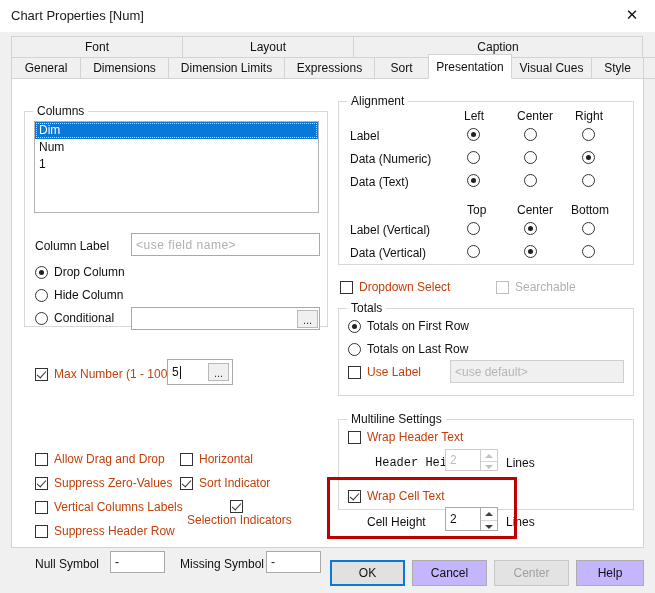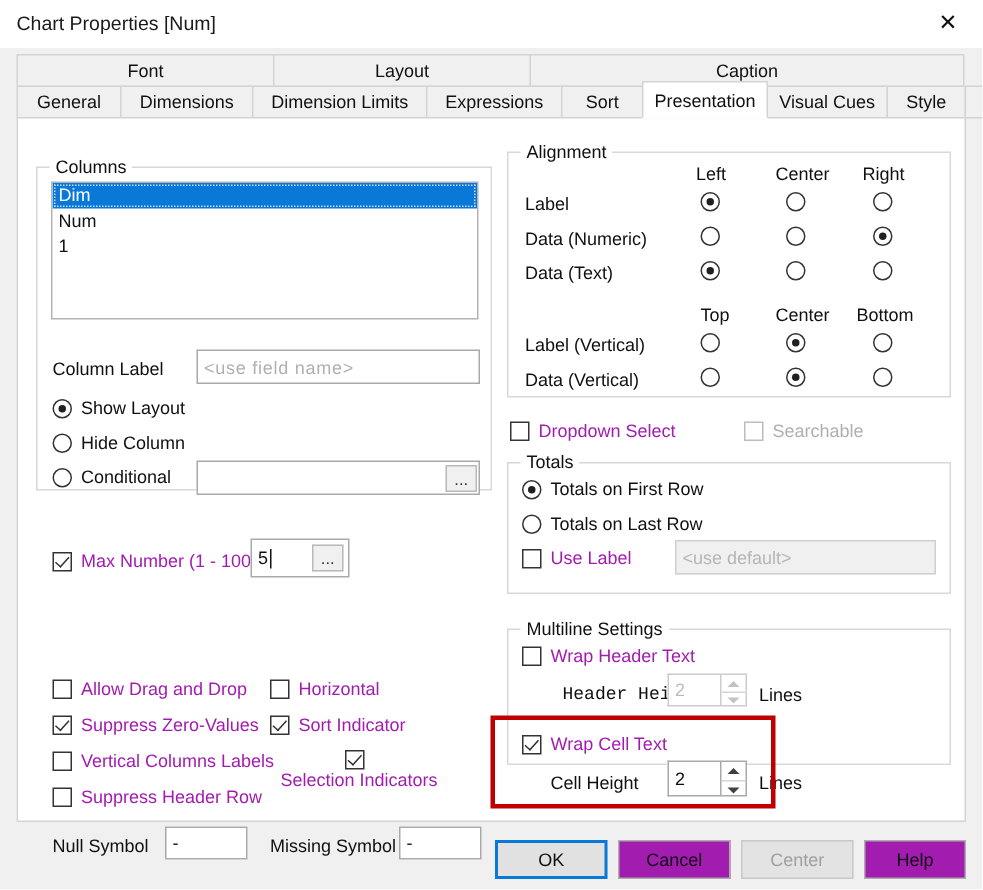--- a/index.html
+++ b/index.html
@@ -222,21 +222,21 @@
   .cb-box.disabled { border-color: #bdbdbd; }
   .cb-box.checked::after {
     content: "";
     position: absolute;
     left: 3px; top: 0px;
     width: 4px; height: 8px;
     border: solid #303030;
     border-width: 0 1.6px 1.6px 0;
     transform: rotate(42deg);
   }
-  .cb-text { font-size: 12px; color: #a21caf; }
+  .cb-text { font-size: 12px; color: #c2410c; }
   .cb-text.disabled { color: #b0b0b0; }
 
   
   .rb {
     position: absolute;
     display: flex;
     align-items: center;
     cursor: default;
     white-space: nowrap;
   }
@@ -325,21 +325,21 @@
   
   .btnbar {
     position: absolute;
     left: 0; top: 520px;
     width: 655px; height: 41px;
   }
   .btn {
     position: absolute;
     box-sizing: border-box;
     height: 26px;
-    background: #a21caf;
+    background: #c4b5fd;
     border: 1px solid #adadad;
     font-size: 12px;
     color: #101010;
     display: flex;
     align-items: center;
     justify-content: center;
     cursor: default;
     font-family: "Liberation Sans", sans-serif;
   }
   .btn.default {
@@ -391,21 +391,21 @@
         <div class="listitem selected">Dim</div>
         <div class="listitem">Num</div>
         <div class="listitem">1</div>
       </div>
 
       <span class="lbl" style="left:23px; top:160px;">Column Label</span>
       <div class="input ph" style="left:119px; top:154px; width:189px; height:23px;">&lt;use field name&gt;</div>
 
       <div class="rb" style="left:23px; top:186px;">
         <span class="rb-circle on"></span>
-        <span class="rb-text">Show Layout</span>
+        <span class="rb-text">Drop Column</span>
       </div>
       <div class="rb" style="left:23px; top:209px;">
         <span class="rb-circle"></span>
         <span class="rb-text">Hide Column</span>
       </div>
       <div class="rb" style="left:23px; top:232px;">
         <span class="rb-circle"></span>
         <span class="rb-text">Conditional</span>
       </div>
       <div class="input" style="left:119px; top:228px; width:189px; height:23px;"></div>

